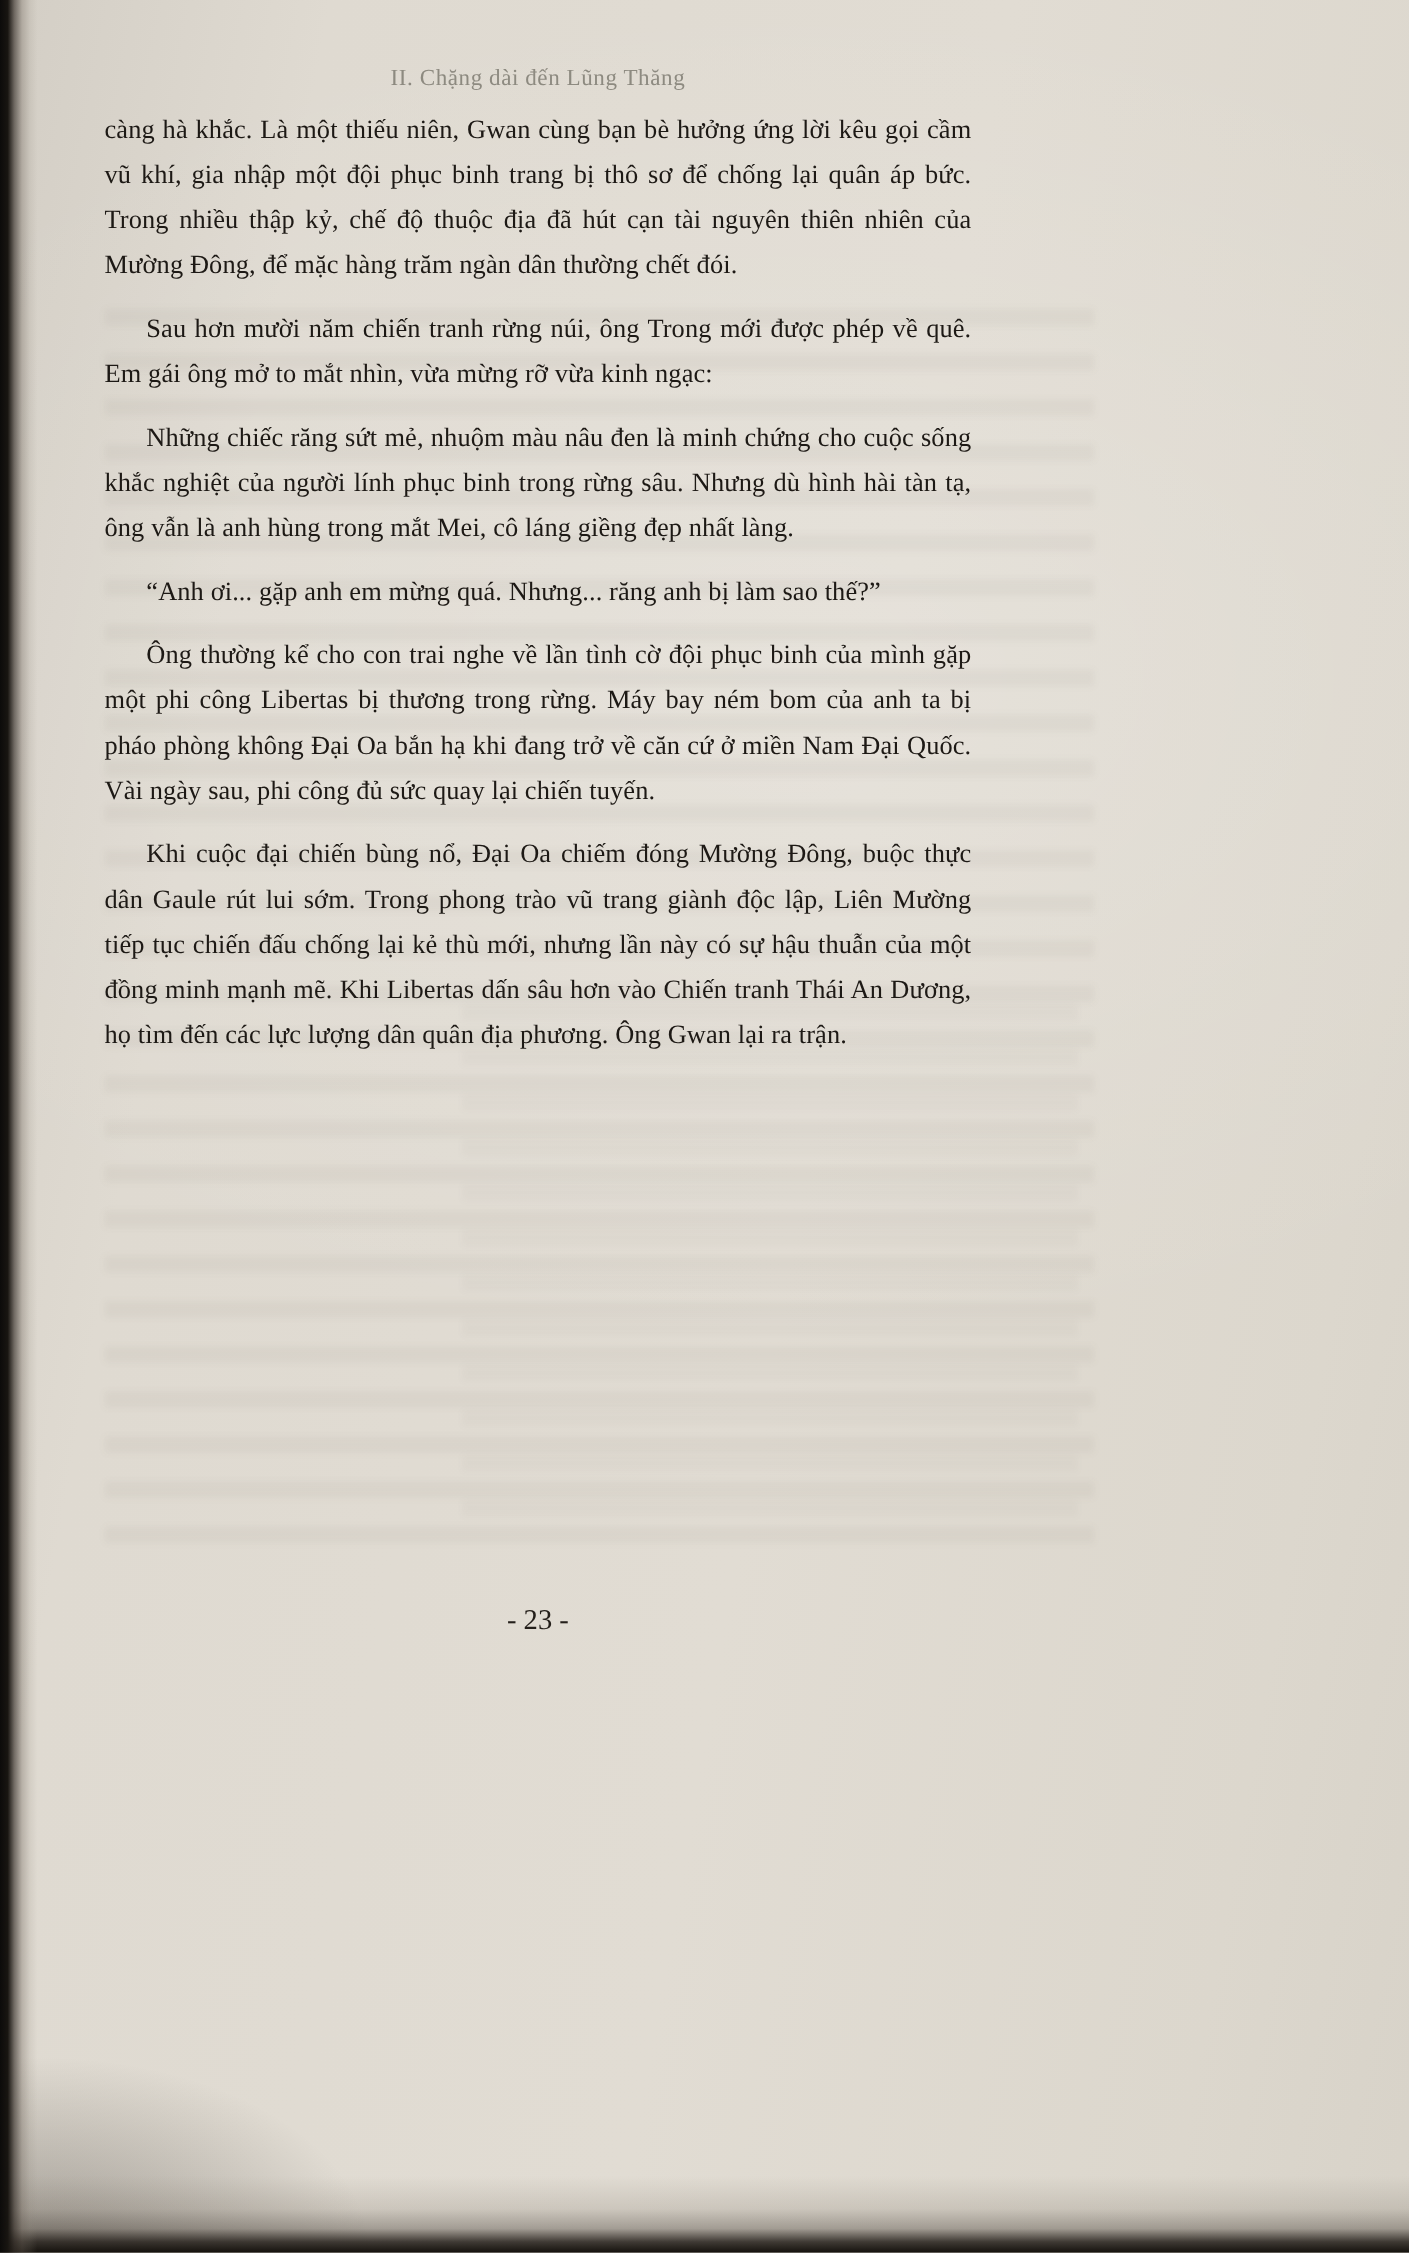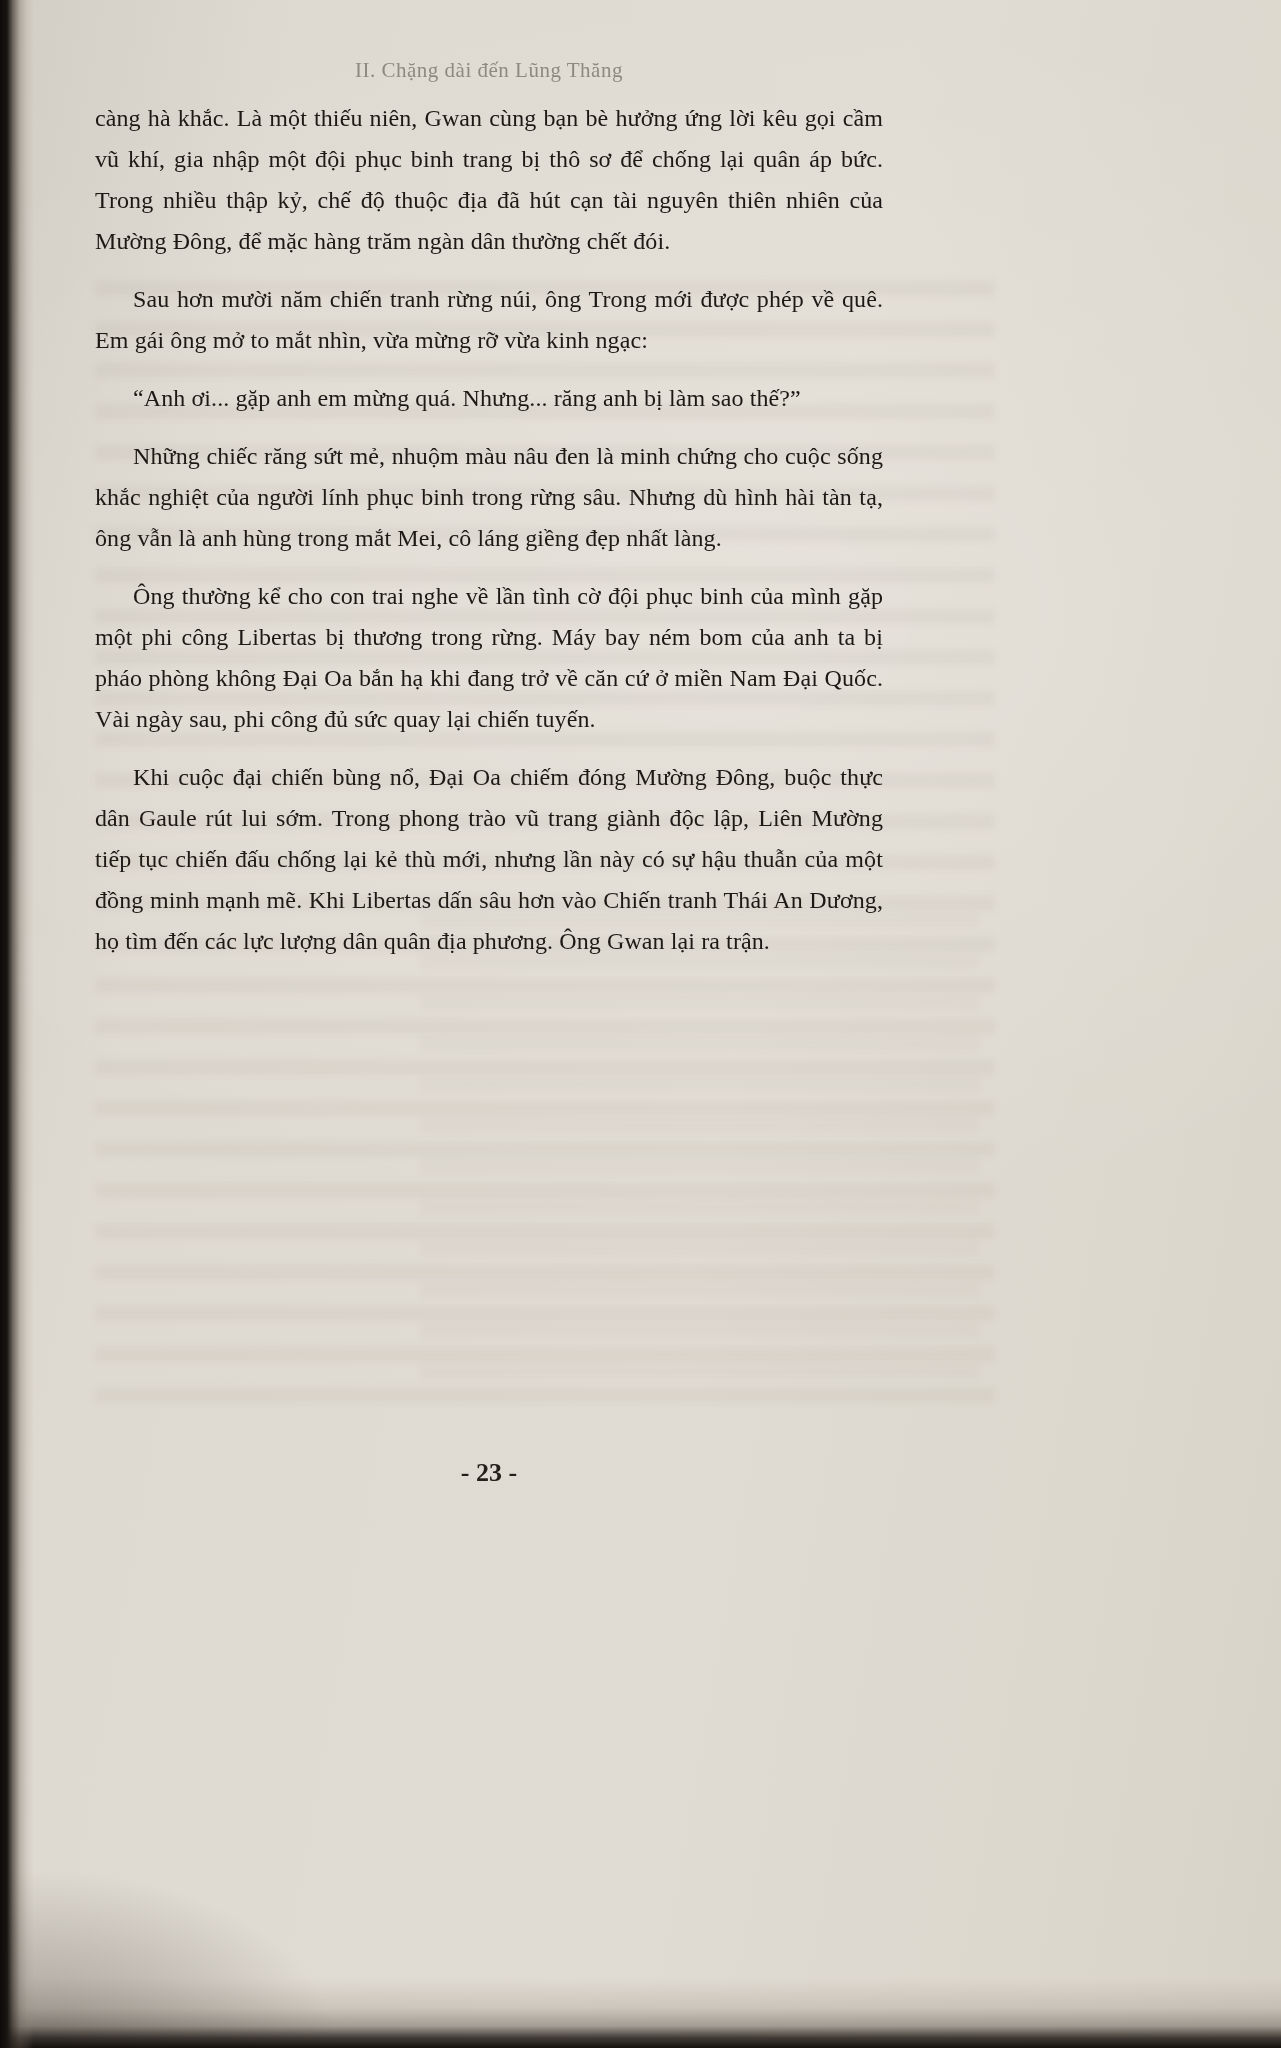--- a/index.html
+++ b/index.html
@@ -114,40 +114,40 @@
     text-indent: 38px;
   }
 
   .page-number {
     position: absolute;
     top: 1458px;
     left: 95px;
     width: 788px;
     text-align: center;
     font-size: 26px;
-    font-weight: bold;
+    font-weight: normal;
     color: #241f1a;
     z-index: 3;
   }
 </style>
 </head>
 <body>
 
 <div class="page">
 
   <div class="bleedthrough"></div>
   <div class="bleedthrough second"></div>
 
   <div class="running-header">II. Chặng dài đến Lũng Thăng</div>
 
   <main class="page-body">
     <p>càng hà khắc. Là một thiếu niên, Gwan cùng bạn bè hưởng ứng lời kêu gọi cầm vũ khí, gia nhập một đội phục binh trang bị thô sơ để chống lại quân áp bức. Trong nhiều thập kỷ, chế độ thuộc địa đã hút cạn tài nguyên thiên nhiên của Mường Đông, để mặc hàng trăm ngàn dân thường chết đói.</p>
     <p class="indent">Sau hơn mười năm chiến tranh rừng núi, ông Trong mới được phép về quê. Em gái ông mở to mắt nhìn, vừa mừng rỡ vừa kinh ngạc:</p>
+    <p class="indent">Những chiếc răng sứt mẻ, nhuộm màu nâu đen là minh chứng cho cuộc sống khắc nghiệt của người lính phục binh trong rừng sâu. Nhưng dù hình hài tàn tạ, ông vẫn là anh hùng trong mắt Mei, cô láng giềng đẹp nhất làng.</p>
     <p class="indent">“Anh ơi... gặp anh em mừng quá. Nhưng... răng anh bị làm sao thế?”</p>
-    <p class="indent">Những chiếc răng sứt mẻ, nhuộm màu nâu đen là minh chứng cho cuộc sống khắc nghiệt của người lính phục binh trong rừng sâu. Nhưng dù hình hài tàn tạ, ông vẫn là anh hùng trong mắt Mei, cô láng giềng đẹp nhất làng.</p>
     <p class="indent">Ông thường kể cho con trai nghe về lần tình cờ đội phục binh của mình gặp một phi công Libertas bị thương trong rừng. Máy bay ném bom của anh ta bị pháo phòng không Đại Oa bắn hạ khi đang trở về căn cứ ở miền Nam Đại Quốc. Vài ngày sau, phi công đủ sức quay lại chiến tuyến.</p>
     <p class="indent">Khi cuộc đại chiến bùng nổ, Đại Oa chiếm đóng Mường Đông, buộc thực dân Gaule rút lui sớm. Trong phong trào vũ trang giành độc lập, Liên Mường tiếp tục chiến đấu chống lại kẻ thù mới, nhưng lần này có sự hậu thuẫn của một đồng minh mạnh mẽ. Khi Libertas dấn sâu hơn vào Chiến tranh Thái An Dương, họ tìm đến các lực lượng dân quân địa phương. Ông Gwan lại ra trận.</p>
   </main>
 
   <div class="page-number">- 23 -</div>
 
   <div class="corner-smudge"></div>
   <div class="bottom-edge"></div>
   <div class="spine-shadow"></div>
 

